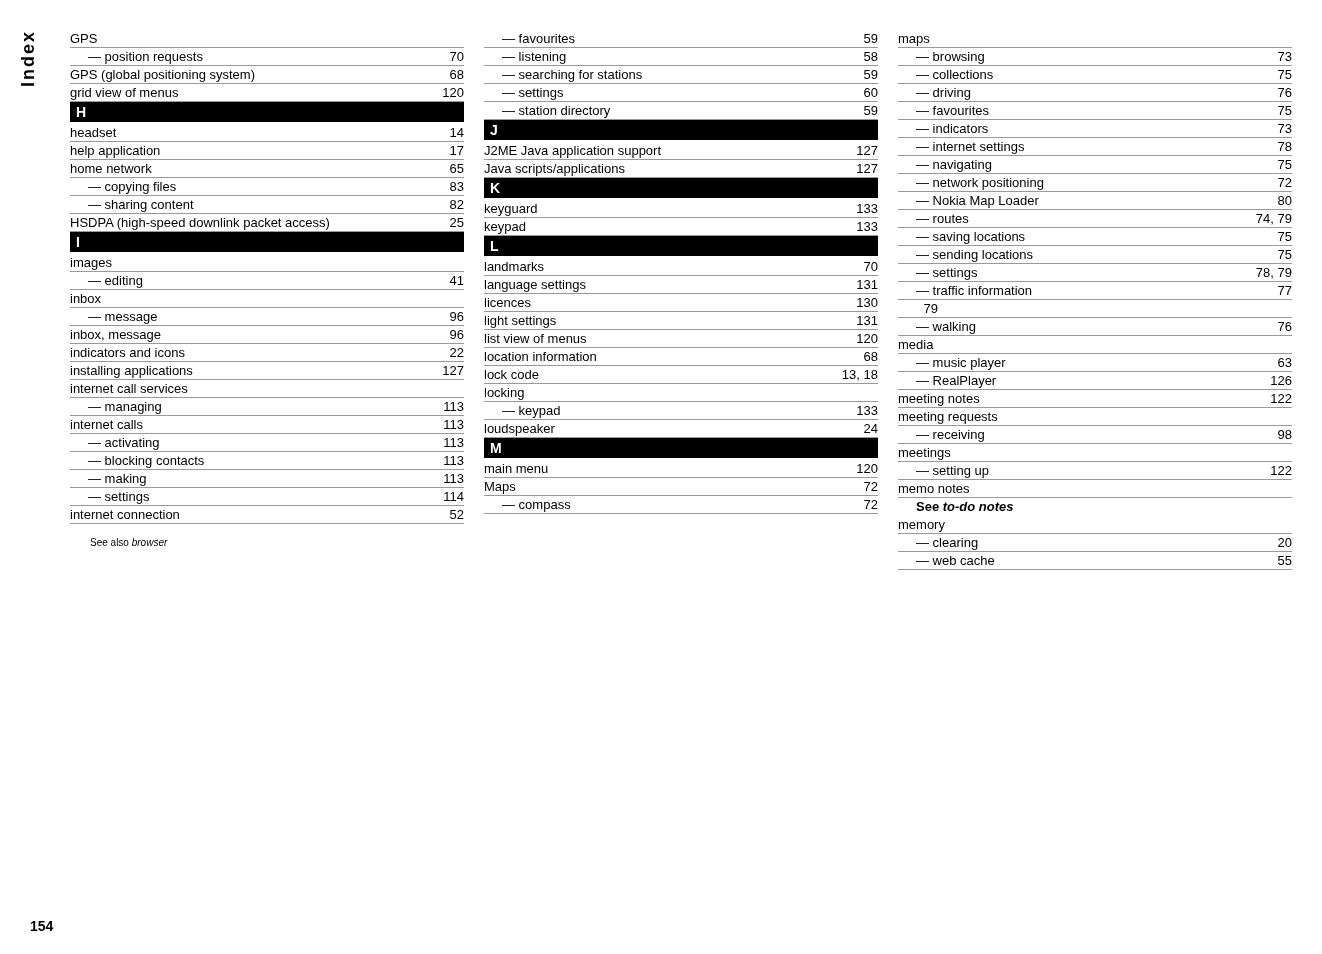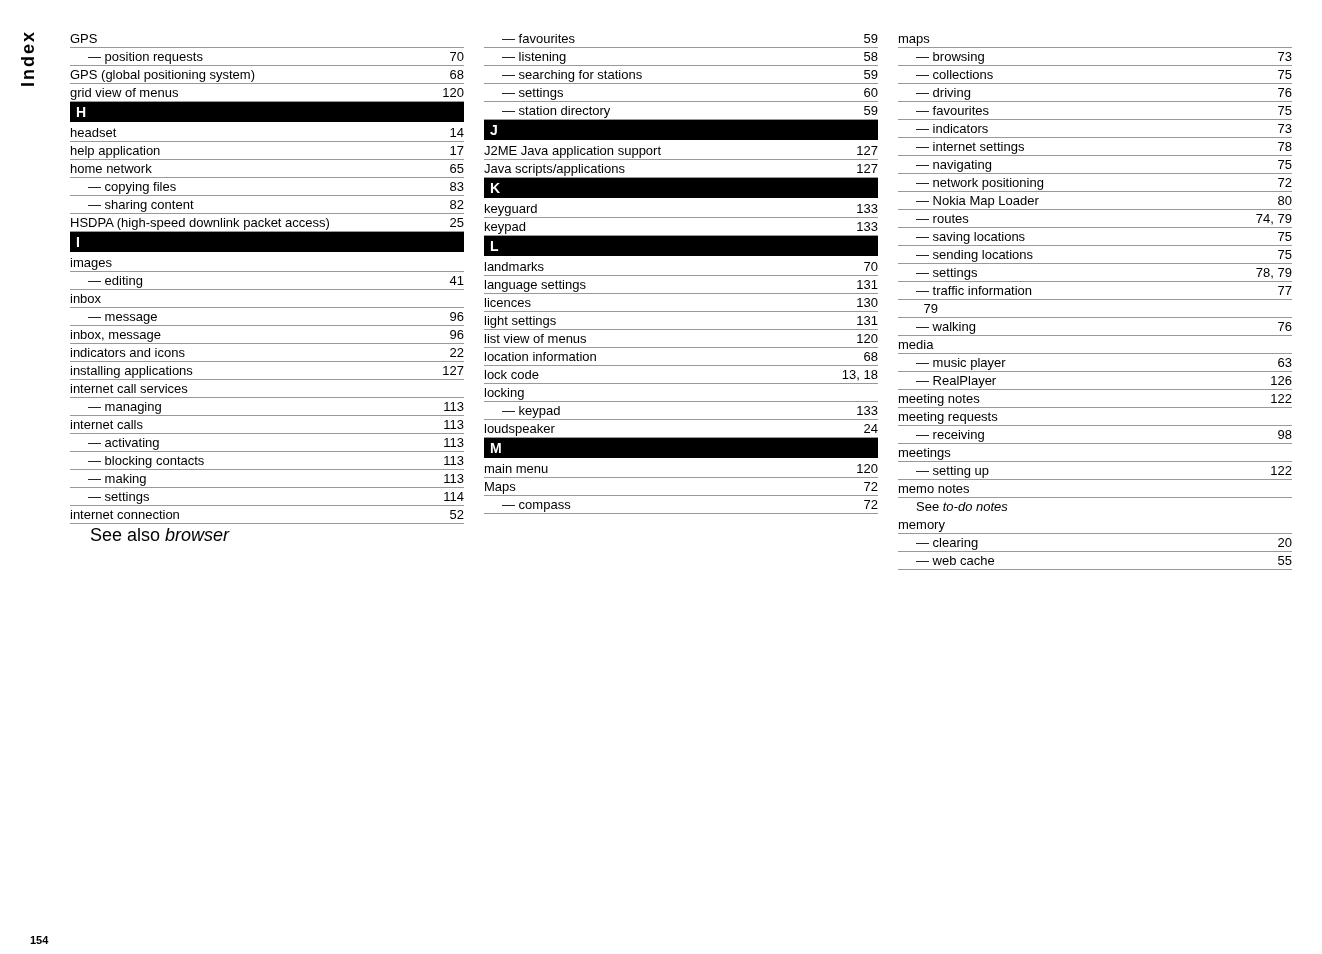--- a/index.html
+++ b/index.html
@@ -57,31 +57,33 @@
     .entry-text.indented {
       padding-left: 18px;
     }
     .entry-page {
       white-space: nowrap;
       text-align: right;
       min-width: 40px;
     }
     .entry-no-border {
       border-bottom: none;
+      font-weight: bold;
     }
     .page-number-bottom {
       position: absolute;
-      bottom: 8px;
+      bottom: 20px;
       left: 30px;
-      font-size: 11px;
+      font-size: 14px;
       font-weight: bold;
     }
     .see-also {
-      font-size: 18px;
+      font-size: 10px;
       padding: 1px 0 1px 20px;
+      margin-top: 12px;
     }
     .see-also .italic { font-style: italic; }
   </style>
 </head>
 <body>
 
 <div class="page-container">
   <div class="index-label">Index</div>
 
   <div class="column">

